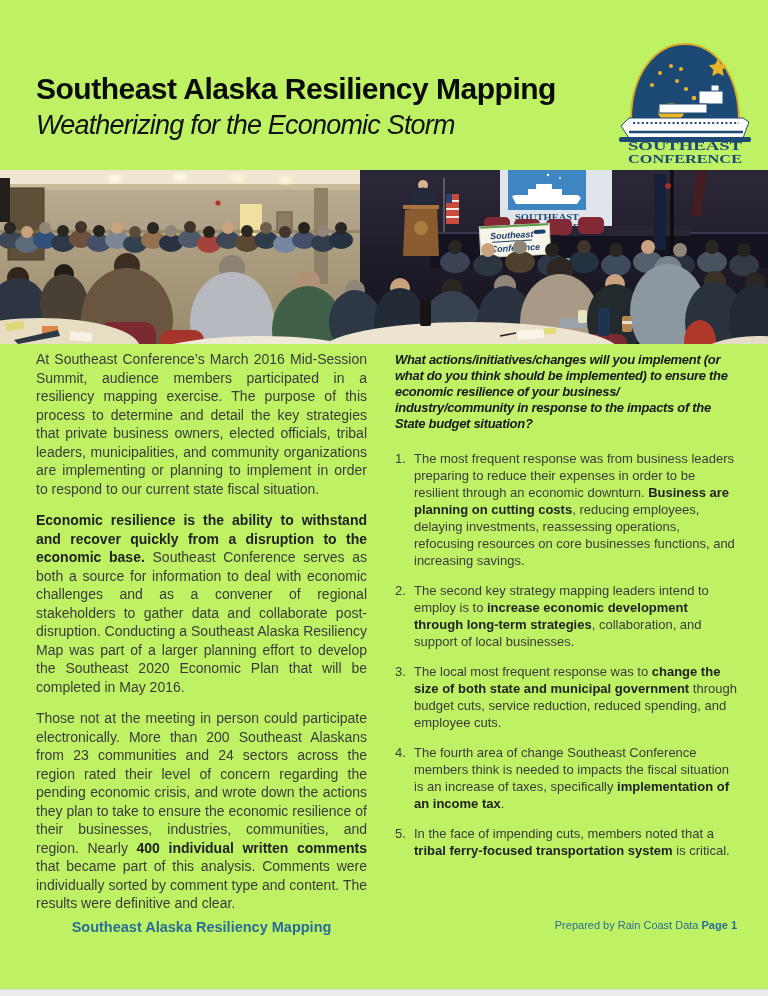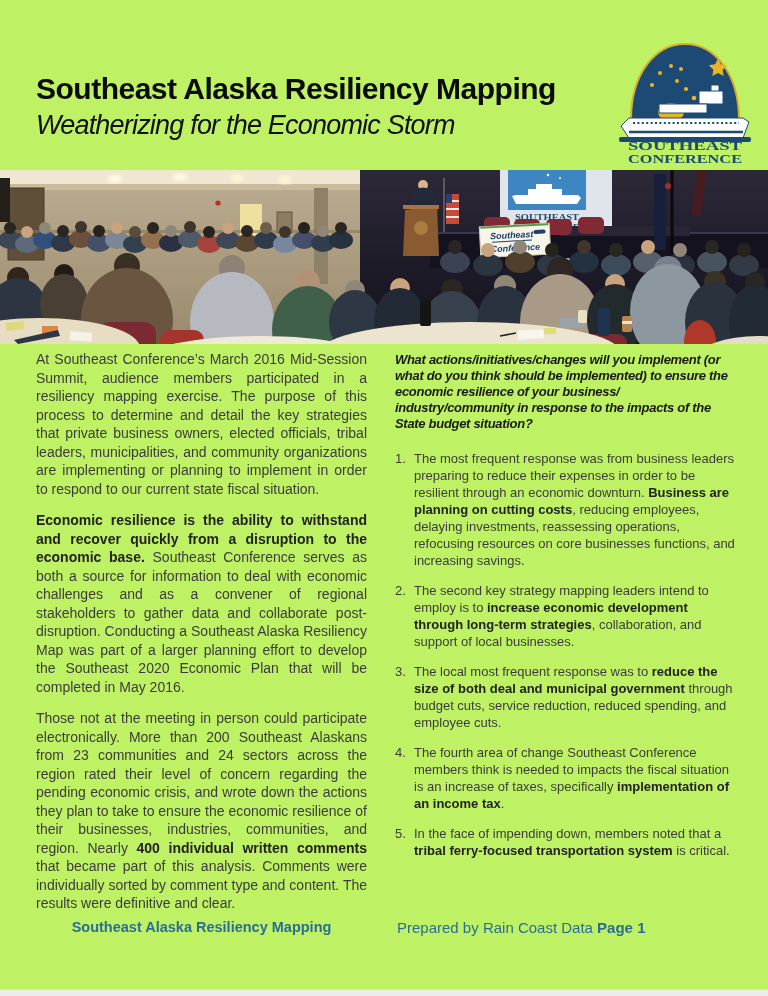--- a/index.html
+++ b/index.html
@@ -28,22 +28,22 @@
   .question{margin:2px 0 18px 0;font-size:13px;line-height:16px;font-weight:700;
             font-style:italic;letter-spacing:-0.3px;color:#191919;}
   .rlist{list-style:none;margin:0;padding:0;font-size:13px;line-height:17px;}
   .rlist li{display:flex;margin:0 0 13px 0;}
   .rlist .num{flex:0 0 19px;}
   .rlist strong{color:#222;}
 
   
   .footer-left{position:absolute;left:36px;top:919px;width:331px;text-align:center;
                font-size:14.5px;font-weight:700;color:#2b6d95;}
-  .footer-right{position:absolute;left:397px;top:919px;width:340px;text-align:left;
-               font-size:15px;color:#2b6d95;}
+  .footer-right{position:absolute;left:397px;top:919px;width:340px;text-align:right;
+               font-size:11px;color:#2b6d95;}
   .footer-right strong{font-weight:700;}
 
   .bottom-edge{position:absolute;left:0;bottom:0;width:768px;height:6px;
                background:#ececec;border-top:1px solid #dcdcdc;}
 </style>
 </head>
 <body>
 
 <div class="page">
 
@@ -319,29 +319,29 @@
         <li>
             <span class="num">1.</span>
             <span class="itxt"><span>The most frequent response was from business leaders preparing to reduce their expenses in order to be resilient through an economic downturn. </span><strong>Business are planning on cutting costs</strong><span>, reducing employees, delaying investments, reassessing operations, refocusing resources on core businesses functions, and increasing savings.</span></span>
           </li>
         <li>
             <span class="num">2.</span>
             <span class="itxt"><span>The second key strategy mapping leaders intend to employ is to </span><strong>increase economic development through long-term strategies</strong><span>, collaboration, and support of local businesses.</span></span>
           </li>
         <li>
             <span class="num">3.</span>
-            <span class="itxt"><span>The local most frequent response was to </span><strong>reduce the size of both deal and municipal government</strong><span> through budget cuts, service reduction, reduced spending, and employee cuts.</span></span>
+            <span class="itxt"><span>The local most frequent response was to </span><strong>change the size of both state and municipal government</strong><span> through budget cuts, service reduction, reduced spending, and employee cuts.</span></span>
           </li>
         <li>
             <span class="num">4.</span>
             <span class="itxt"><span>The fourth area of change Southeast Conference members think is needed to impacts the fiscal situation is an increase of taxes, specifically </span><strong>implementation of an income tax</strong><span>.</span></span>
           </li>
         <li>
             <span class="num">5.</span>
-            <span class="itxt"><span>In the face of impending down, members noted that a </span><strong>tribal ferry-focused transportation system</strong><span> is critical.</span></span>
+            <span class="itxt"><span>In the face of impending cuts, members noted that a </span><strong>tribal ferry-focused transportation system</strong><span> is critical.</span></span>
           </li>
       </ol>
     </section>
   </div>
 
   <div class="footer-left">Southeast Alaska Resiliency Mapping</div>
   <div class="footer-right"><span>Prepared by Rain Coast Data </span><strong>Page 1</strong></div>
 
   <div class="bottom-edge"></div>
 </div>

